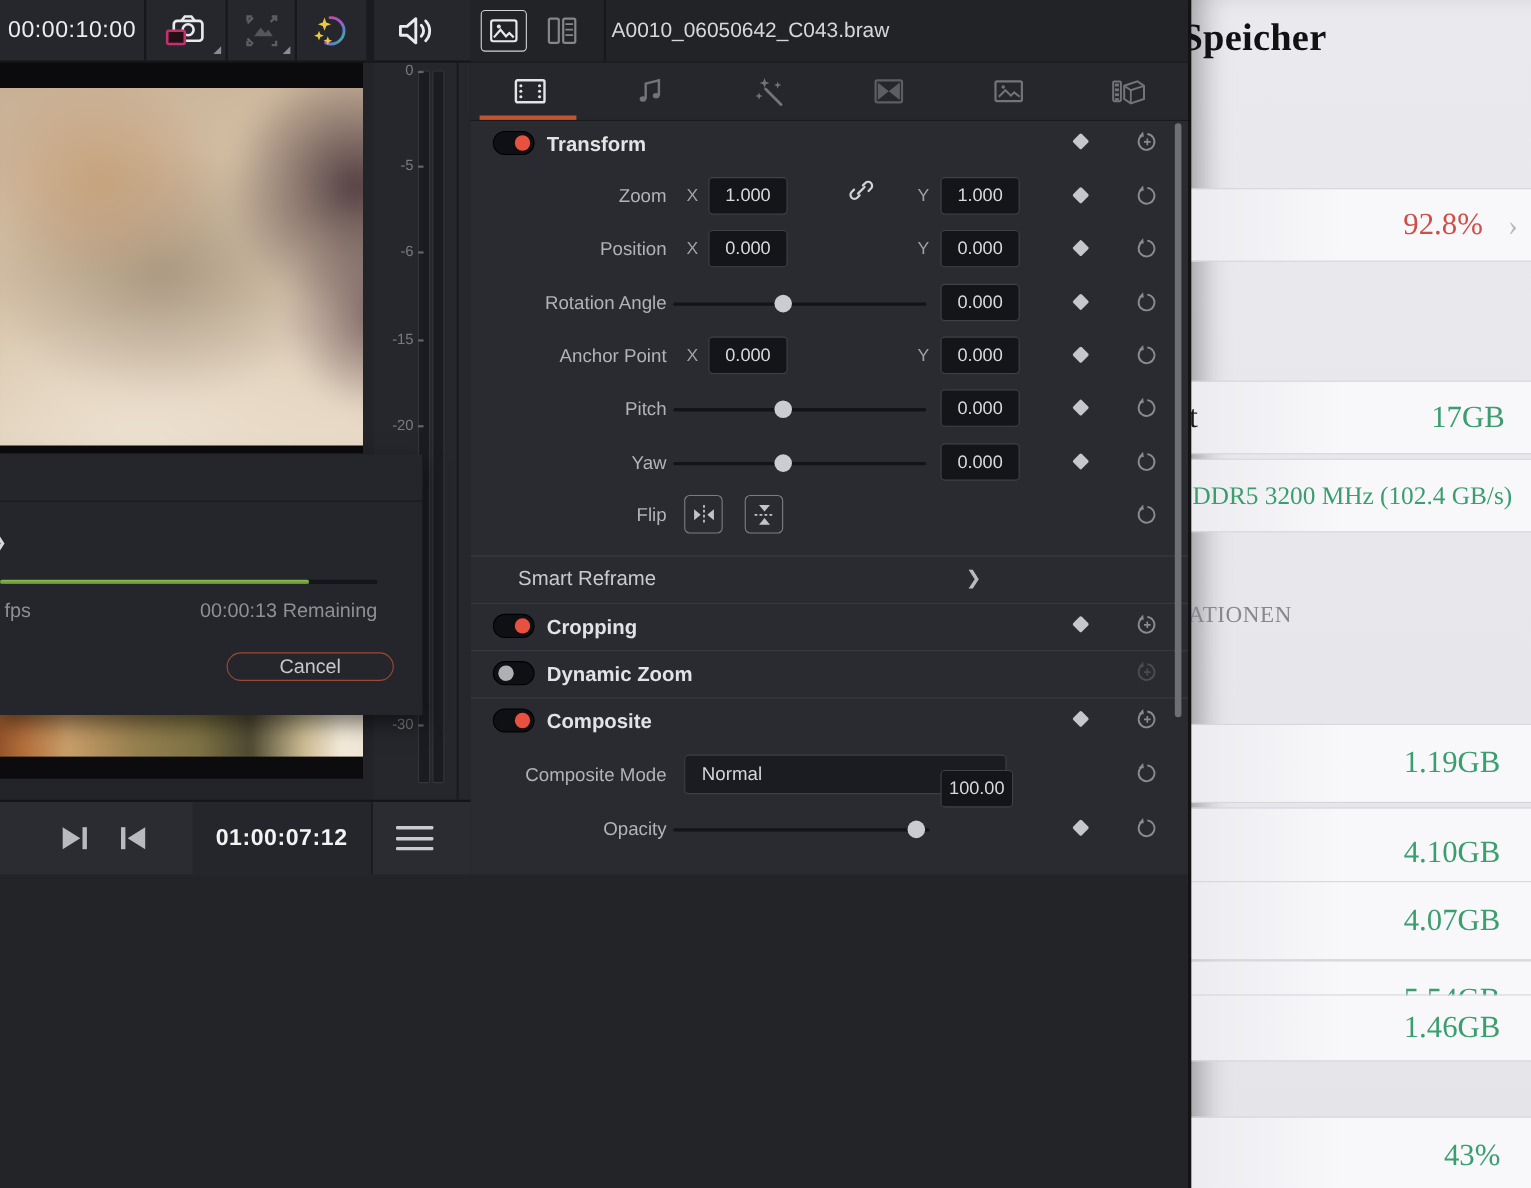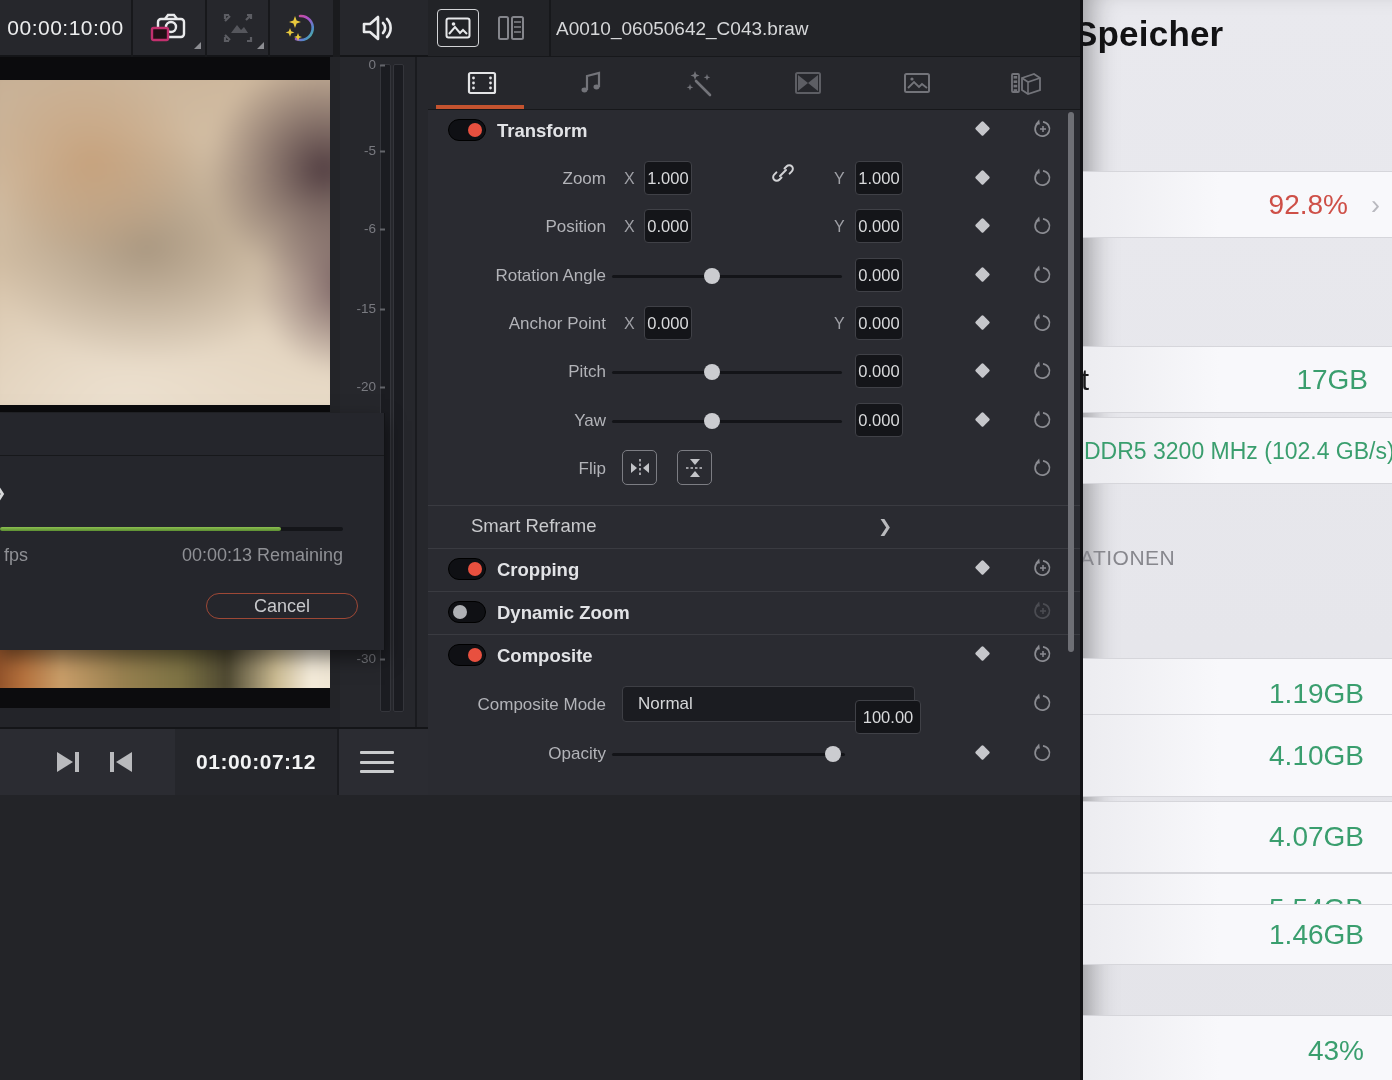--- a/index.html
+++ b/index.html
@@ -85,21 +85,21 @@
   #insp-scrollbar { position:absolute; left:640px; top:112px; width:6px; height:540px; background:#6e6f75; border-radius:3px; }
 
   .sec-line { position:absolute; left:0; width:652px; height:1px; background:#3a3b41; }
   .toggle { position:absolute; width:38px; height:22px; border-radius:11px; background:#0f1014; border:1px solid #000; }
   .toggle .knob { position:absolute; top:3px; width:14px; height:14px; border-radius:50%; }
   .toggle.on .knob { left:19px; background:#e8503f; }
   .toggle.off .knob { left:4px; background:#aeb0b4; }
   .sec-title { position:absolute; color:#e2e3e6; font-size:18.5px; font-weight:bold; }
   .row-label { position:absolute; width:178px; text-align:right; color:#b2b3b8; font-size:17px; }
   .xy { position:absolute; color:#9fa0a6; font-size:16px; }
-  .valuebox { position:absolute; width:48px; height:34px; background:#141519; border:1px solid #404147; border-radius:4px;
+  .valuebox { position:absolute; width:72px; height:34px; background:#141519; border:1px solid #404147; border-radius:4px;
     display:flex; align-items:center; justify-content:center; color:#d9dadc; font-size:16.5px; }
   .valuebox.wide { width:66px; }
   .kf-diamond { position:absolute; width:11px; height:11px; background:#c6c7cb; transform:rotate(45deg); border-radius:1.5px; }
   .reset-ic { position:absolute; width:22px; height:22px; }
   .reset-ic.dim { opacity:.35; }
   .slider { position:absolute; width:230px; height:16px; }
   .slider .track { position:absolute; left:0; top:7px; width:100%; height:3px; background:#131418; border-radius:2px; }
   .slider .handle { position:absolute; top:0; width:16px; height:16px; border-radius:50%; background:#cbccd0; }
   .flip-btn { position:absolute; width:35px; height:35px; border:1.5px solid #7c7d83; border-radius:5px;
     display:flex; align-items:center; justify-content:center; }
@@ -130,21 +130,21 @@
   .grid-v { position:absolute; top:60px; width:1px; height:225px; background:rgba(255,255,255,.05); }
   .playhead-line { position:absolute; width:3px; background:#e8503f; }
   .ph-head-top { position:absolute; left:648px; top:0; width:16px; height:19px; background:#e8503f;
     border-radius:7px 7px 3px 3px; clip-path:polygon(0 0,100% 0,100% 58%,50% 100%,0 58%); }
   .ph-head-ruler { position:absolute; left:249px; top:62px; width:18px; height:19px; background:#e8503f;
     clip-path:polygon(0 0,100% 0,100% 55%,50% 100%,0 55%); border-radius:2px; }
 
   
   #syspanel { left:1080px; top:0; width:312px; height:1080px;
     background:linear-gradient(180deg,#e9e9ee 0%,#e4e4e9 100%); overflow:hidden; z-index:40;
-    box-shadow:inset 26px 0 28px -16px rgba(0,0,0,.35); }
+    box-shadow:inset 26px 0 28px -16px rgba(0,0,0,.35);font-family:Liberation Serif, serif; }
   #syspanel .edge { position:absolute; left:0; top:0; width:3px; height:1080px; background:#131316; }
   #sys-title { position:absolute; left:-6px; top:14px; color:#121214; font-size:35px; font-weight:bold; letter-spacing:.2px; }
   .srow { position:absolute; left:0; width:312px; background:linear-gradient(90deg,#ececf0,#f8f8fb 45%);
     border-top:1px solid #d6d6db; border-bottom:1px solid #d6d6db; }
   .srow .val { position:absolute; right:28px; top:50%; transform:translateY(-50%); font-size:28px; color:#3a9e6e; }
   #row-usage .val { right:44px; color:#ce4f47; }
   #row-usage .chev { position:absolute; right:12px; top:50%; transform:translateY(-50%); color:#b9b9bf; font-size:27px; }
   #row-total .lbl { position:absolute; left:1px; top:50%; transform:translateY(-50%); font-size:29px; color:#1a1a1c; }
   #row-ram .spec { position:absolute; left:4px; top:50%; transform:translateY(-50%); font-size:23px; color:#3a9e6e; white-space:nowrap; }
   #sys-section { position:absolute; left:0px; top:546px; color:#87878d; font-size:21px; letter-spacing:.5px; }
@@ -528,21 +528,21 @@
 
     <div class="srow" id="row-ram" style="top:417px;height:67px">
       <span class="spec">DDR5 3200 MHz (102.4 GB/s)</span>
     </div>
 
     <div id="sys-section">ATIONEN</div>
 
     <div class="srow" style="top:658px;height:72px">
       <span class="val">1.19GB</span>
       </div>
-    <div class="srow" style="top:714px;height:83px">
+    <div class="srow" style="top:734px;height:83px">
       <span class="val">4.10GB</span>
       </div>
     <div class="srow" style="top:801px;height:72px">
       <span class="val">4.07GB</span>
       </div>
     <div class="srow" style="top:873px;height:71px">
       <span class="val">5.54GB</span>
       </div>
     <div class="srow" style="top:904px;height:61px">
       <span class="val">1.46GB</span>

